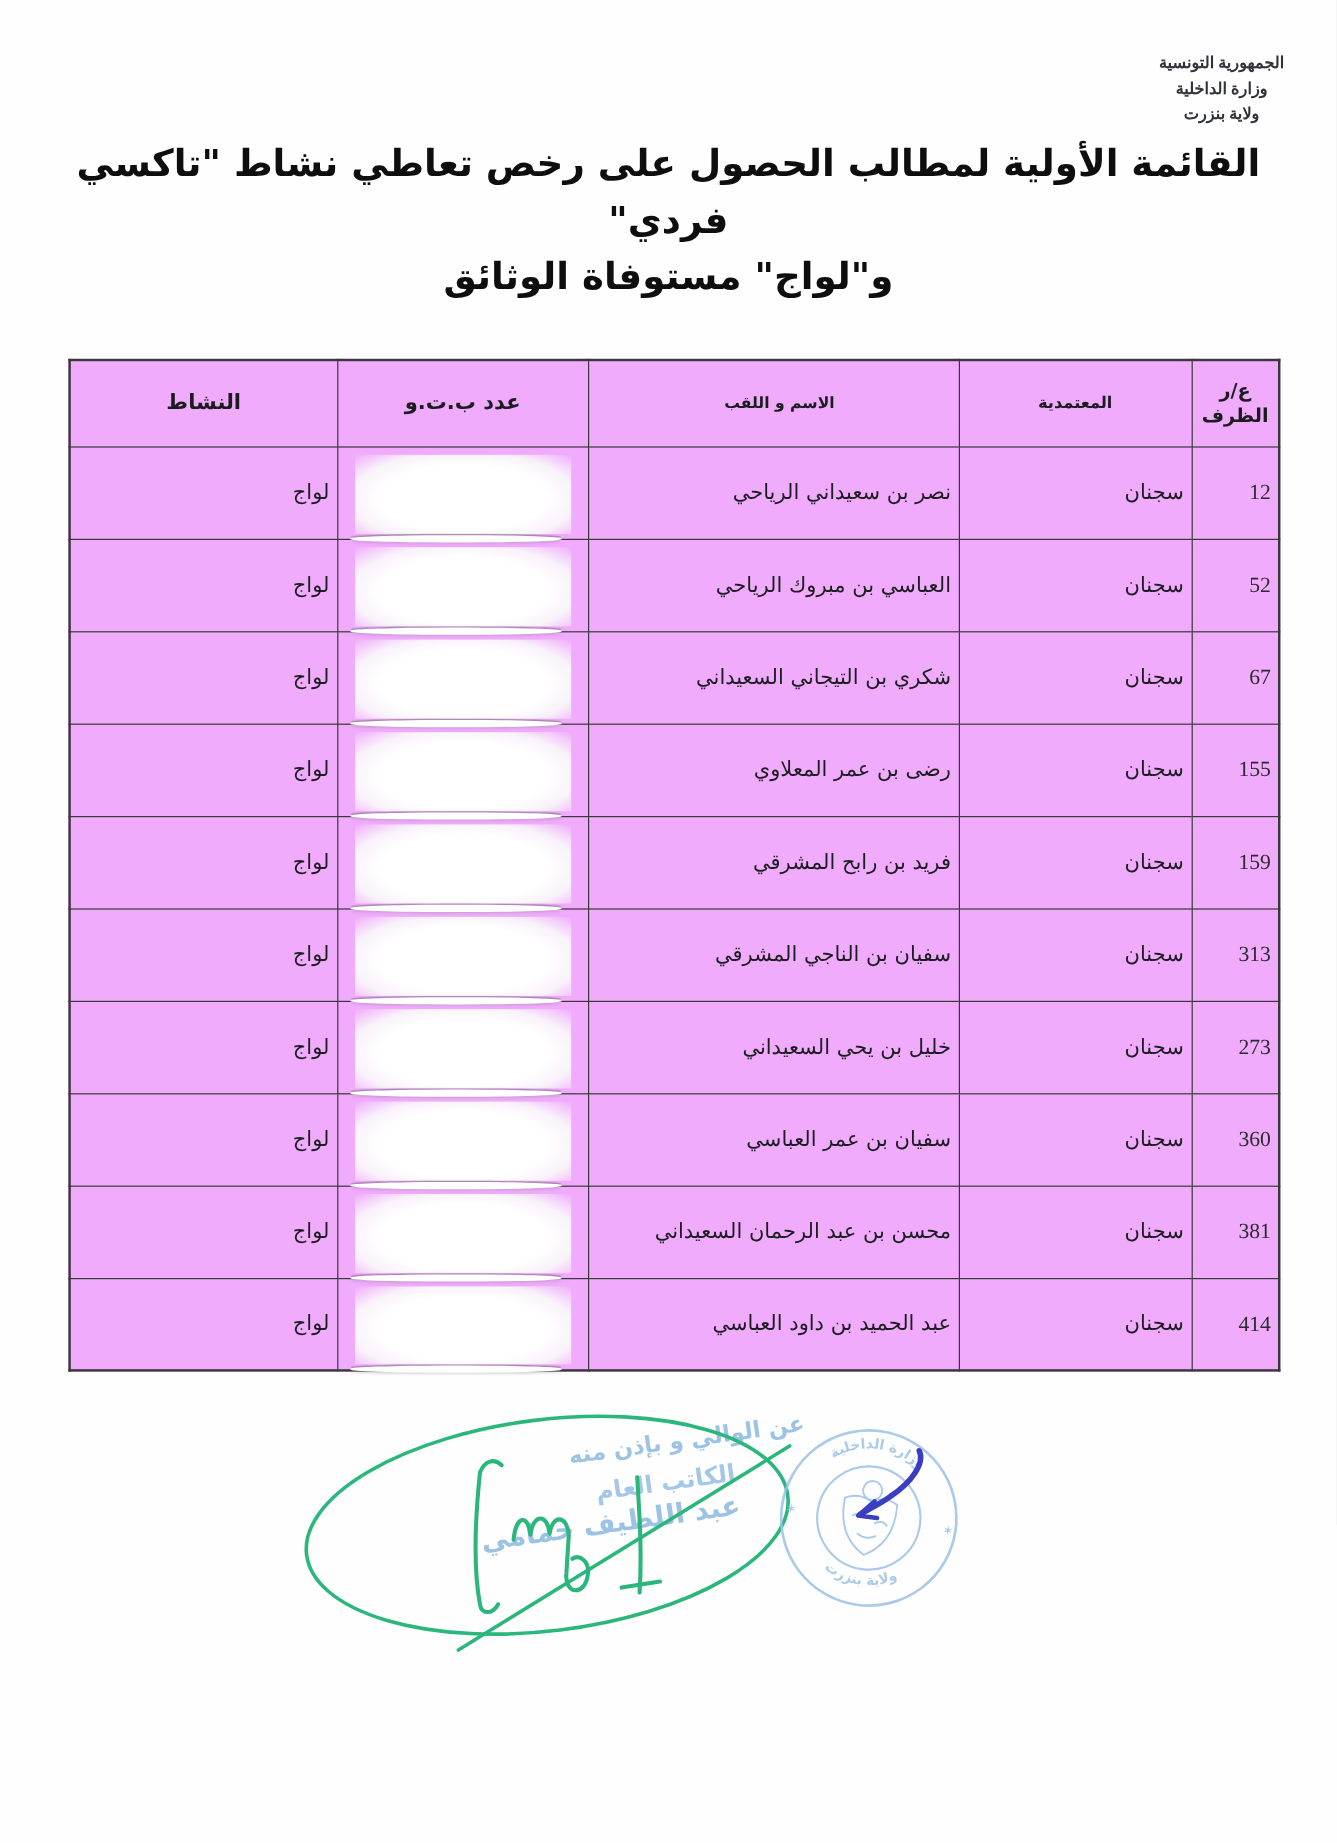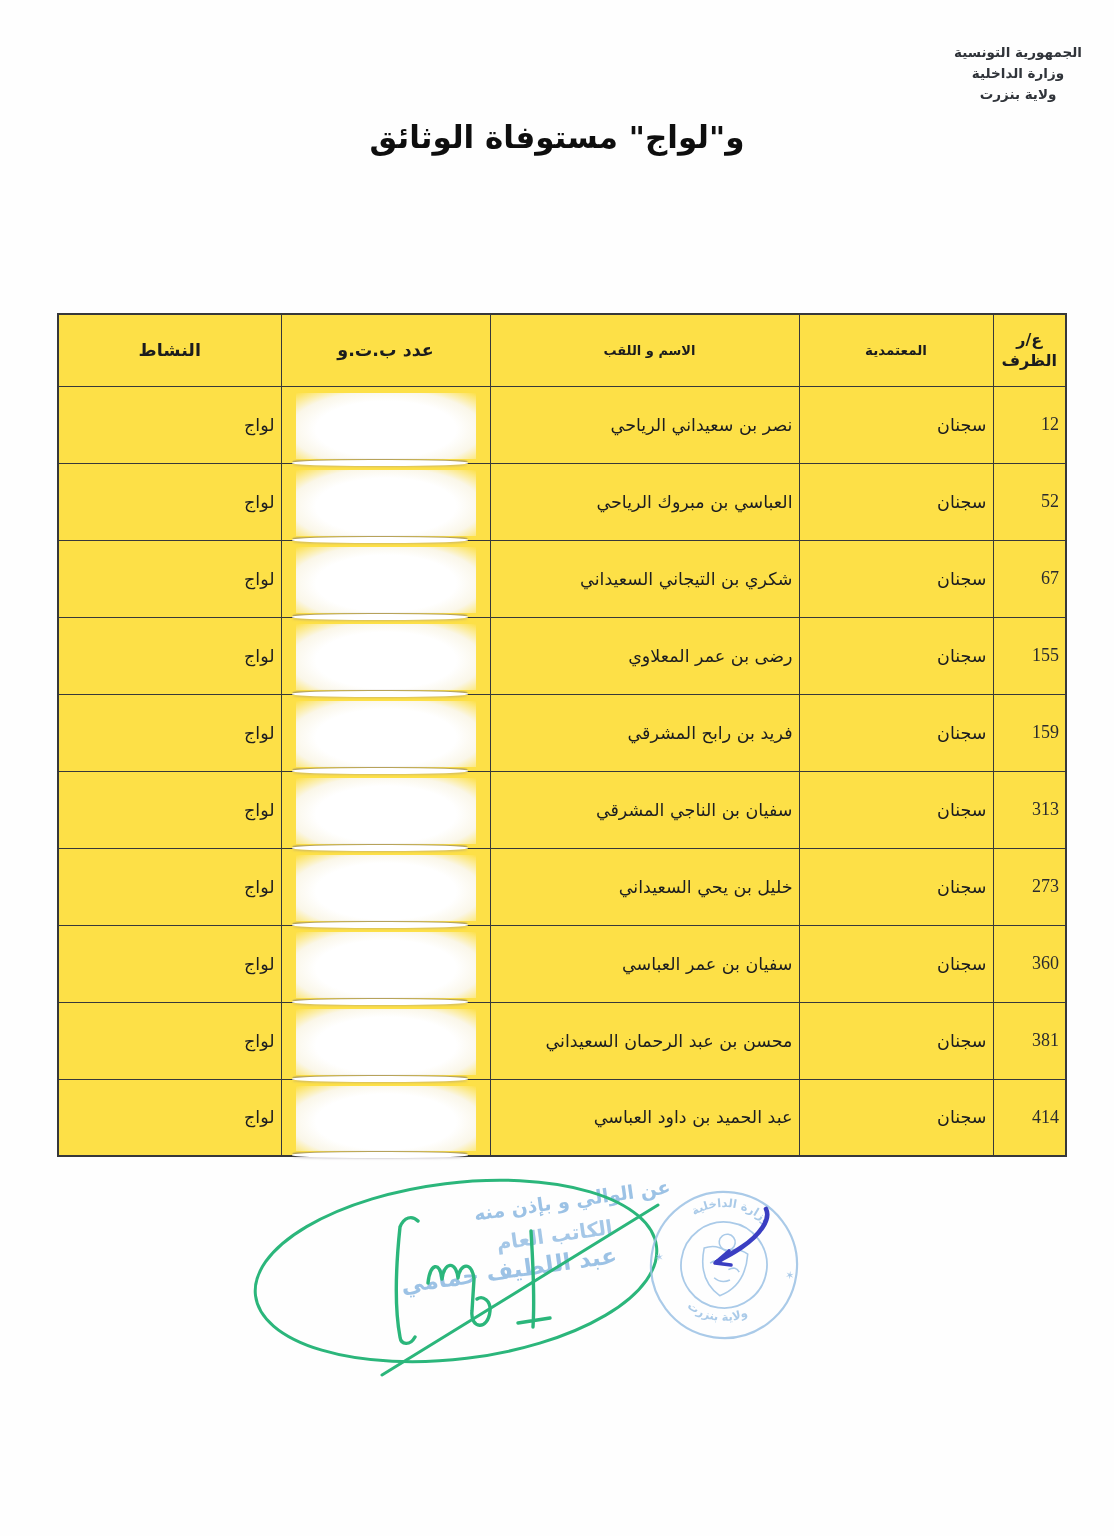--- a/index.html
+++ b/index.html
@@ -20,47 +20,48 @@
     position: absolute;
     top: 42px;
     right: 16px;
     width: 160px;
     text-align: center;
     direction: rtl;
     font-weight: bold;
     font-size: 13.5px;
     line-height: 21px;
     color: #30343a;
+    font-family: Liberation Serif, serif;
   }
 
   
   .title {
     position: absolute;
     top: 114px;
     left: 30px;
     right: 30px;
     direction: rtl;
     text-align: center;
     font-weight: bold;
     color: #0e0e0e;
     font-size: 31px;
     line-height: 47px;
   }
   .title .t-line { display: block; }
 
   
   table.doc-table {
     position: absolute;
-    top: 313px;
+    top: 299px;
     left: 57px;
     width: 1008px;
     border-collapse: collapse;
     direction: rtl;
     table-layout: fixed;
-    background: #fde047;
+    background: #f0abfc;
   }
   table.doc-table, .doc-table th, .doc-table td {
     border: 1.6px solid #37383a;
   }
   table.doc-table { border-width: 2px; }
   .doc-table th {
     height: 72px;
     font-weight: bold;
     color: #1b1c1e;
     text-align: center;
@@ -133,20 +134,21 @@
 
 <div class="page">
 
   <div class="gov-header">
     <div>الجمهورية التونسية</div>
     <div>وزارة الداخلية</div>
     <div>ولاية بنزرت</div>
   </div>
 
   <h1 class="title">
+    <span class="t-line">القائمة الأولية لمطالب الحصول على رخص تعاطي نشاط "تاكسي فردي"</span>
     <span class="t-line">و"لواج" مستوفاة الوثائق</span>
   </h1>
 
   <table class="doc-table" dir="rtl">
     <colgroup>
       <col style="width:73px">
       <col style="width:194px">
       <col style="width:309px">
       <col style="width:209px">
       <col style="width:223px">

